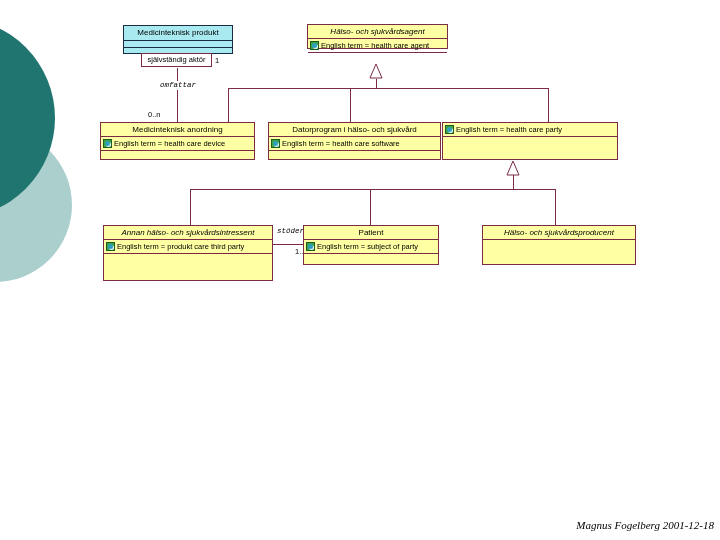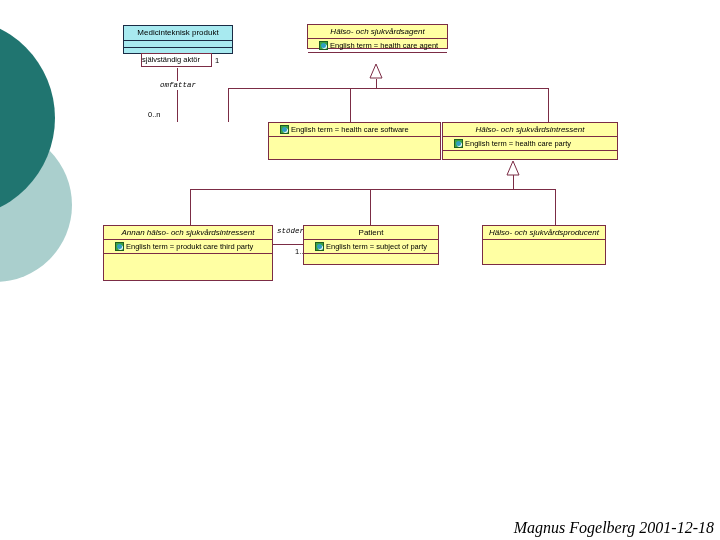--- a/index.html
+++ b/index.html
@@ -20,59 +20,59 @@
   .uml-class.cyan{background:#a8eaf0;border-color:#1a2b45;}
   .c-title{
     flex:0 0 13px;font-size:8px;line-height:13px;text-align:center;
     border-bottom:1px solid #7b2c45;white-space:nowrap;overflow:hidden;
   }
   .cyan .c-title{border-bottom-color:#1a2b45;flex:0 0 14px;line-height:14px;}
   .c-title.it{font-style:italic;}
   .c-term{
     flex:0 0 13px;font-size:7.5px;line-height:13px;
     border-bottom:1px solid #7b2c45;display:flex;align-items:center;
-    padding-left:10px;white-space:nowrap;overflow:hidden;
+    padding-left:1px;white-space:nowrap;overflow:hidden;
   }
   .c-empty{flex:1 1 auto;}
   .c-strip{flex:0 0 6px;border-bottom:1px solid #1a2b45;}
   .c-strip.last{border-bottom:none;flex:1 1 auto;}
 
   .term-icon{
     flex:0 0 9px;width:9px;height:9px;margin-right:2px;margin-left:1px;
     background:#3da43f;border:1px solid #1e5c20;box-sizing:border-box;
     position:relative;display:inline-block;
   }
   .term-icon-dot{
     position:absolute;left:1px;top:1px;width:5px;height:5px;border-radius:50%;
     background:#2f9fc0;box-shadow:1px 1px 0 #e8f6ff;
   }
 
   
   .role-box{
     position:absolute;box-sizing:border-box;background:#ffffff;
-    border:1px solid #7b2c45;font-size:7.5px;line-height:12px;text-align:left;
+    border:1px solid #7b2c45;font-size:7.5px;line-height:12px;text-align:center;
     white-space:nowrap;
   }
 
   
   .line{position:absolute;background:#7b2c45;}
   .hline{height:1px;}
   .vline{width:1px;}
   .tri{position:absolute;}
 
   
   .lbl{
     position:absolute;font-size:7.5px;line-height:9px;background:#ffffff;
     white-space:nowrap;padding:0 1px;
   }
   .lbl.it{font-style:italic;font-family:Liberation Mono, monospace;}
 
   .footer{
     position:absolute;right:6px;top:519px;font-family:"Liberation Serif",serif;
-    font-style:italic;font-size:16px;color:#000;white-space:nowrap;
+    font-style:italic;font-size:11px;color:#000;white-space:nowrap;
   }
 </style>
 </head>
 <body>
 
 <div class="slide">
 
   <div class="circle circle-light"></div>
   <div class="circle circle-dark"></div>
 
@@ -113,33 +113,43 @@
     <div class="c-title it">Hälso- och sjukvårdsagent</div>
     <div class="c-term">
       <span class="term-icon">
           <span class="term-icon-dot"></span>
         </span>
       <span>English term = health care agent</span>
     </div>
     <div class="c-empty"></div>
   </div>
 
+  <div class="uml-class" style="left:100px;top:122px;width:155px;height:38px">
+    <div class="c-title">Medicinteknisk anordning</div>
+    <div class="c-term">
+      <span class="term-icon">
+          <span class="term-icon-dot"></span>
+        </span>
+      <span>English term = health care device</span>
+    </div>
+    <div class="c-empty"></div>
+  </div>
 
   <div class="uml-class" style="left:268px;top:122px;width:173px;height:38px">
+    <div class="c-title">Datorprogram i hälso- och sjukvård</div>
     <div class="c-term">
       <span class="term-icon">
           <span class="term-icon-dot"></span>
         </span>
       <span>English term = health care software</span>
     </div>
     <div class="c-empty"></div>
   </div>
 
   <div class="uml-class" style="left:442px;top:122px;width:176px;height:38px">
-    <div class="c-title it">Hälso- och sjukvårdsintressent</div>
     <div class="c-term">
       <span class="term-icon">
           <span class="term-icon-dot"></span>
         </span>
       <span>English term = health care party</span>
     </div>
     <div class="c-empty"></div>
   </div>
 
   <div class="uml-class" style="left:103px;top:225px;width:170px;height:56px">
@@ -160,20 +170,20 @@
     <div class="c-title">Patient</div>
     <div class="c-term">
       <span class="term-icon">
           <span class="term-icon-dot"></span>
         </span>
       <span>English term = subject of party</span>
     </div>
     <div class="c-empty"></div>
   </div>
 
-  <div class="uml-class" style="left:482px;top:225px;width:124px;height:40px">
+  <div class="uml-class" style="left:482px;top:225px;width:154px;height:40px">
     <div class="c-title it">Hälso- och sjukvårdsproducent</div>
     <div class="c-empty"></div>
   </div>
 
   <div class="footer">Magnus Fogelberg 2001-12-18</div>
 
 </div>
 
 </body></html>

